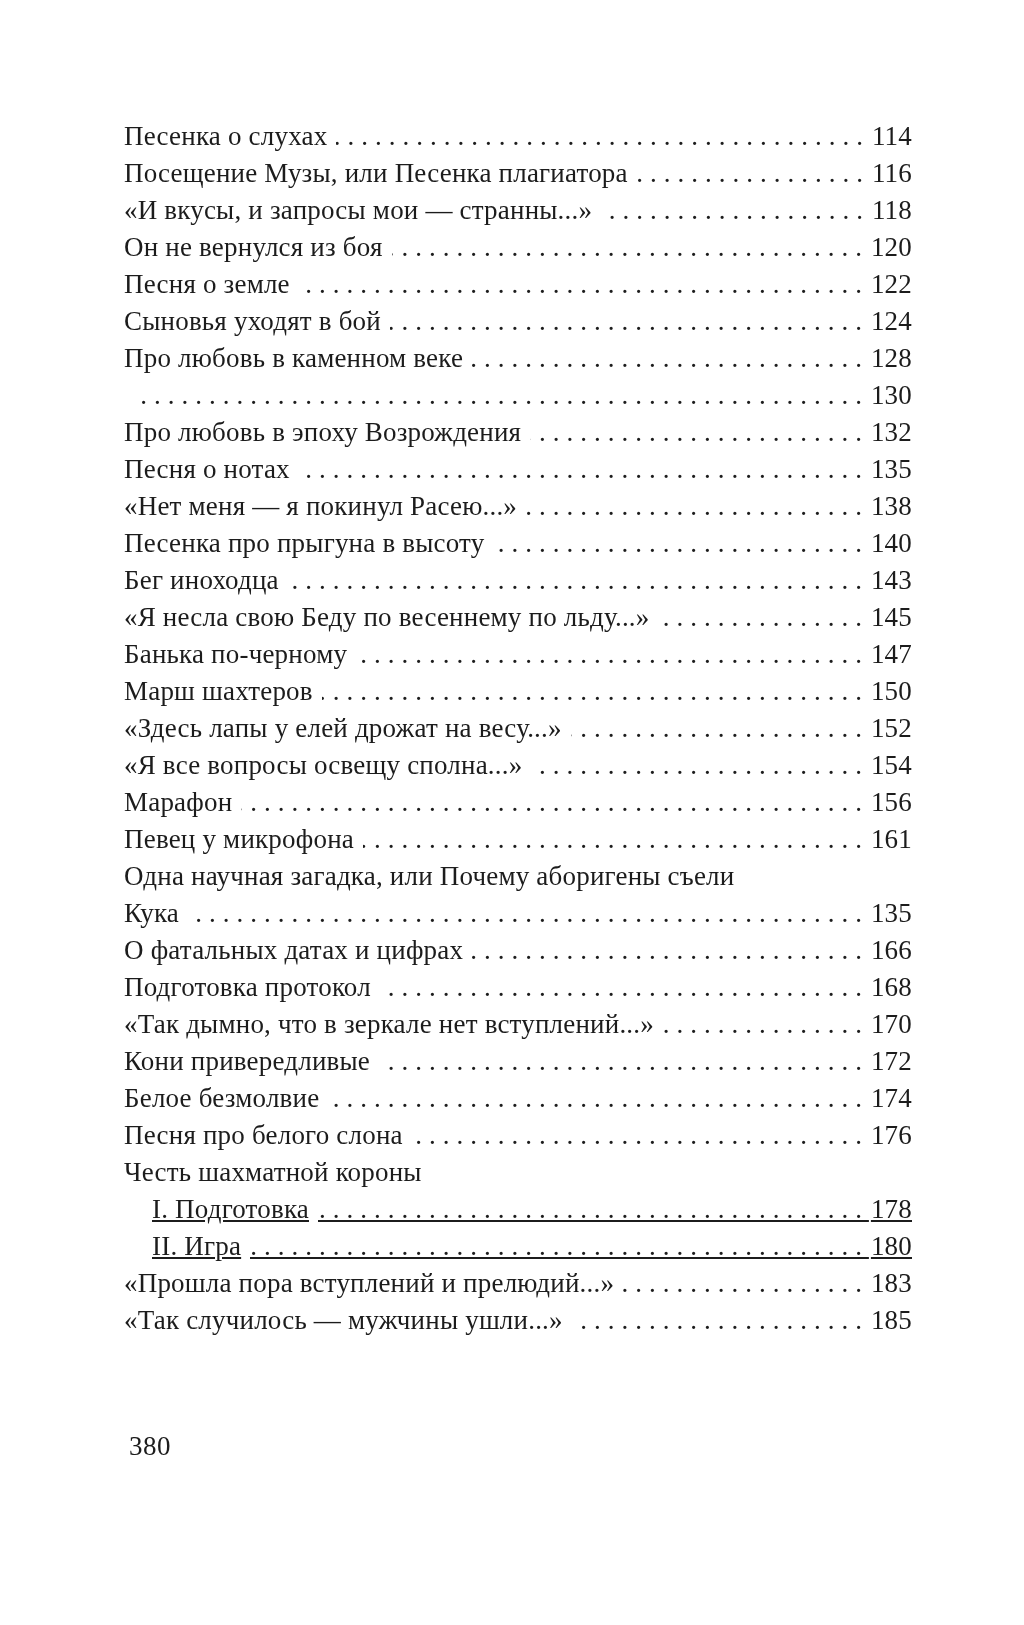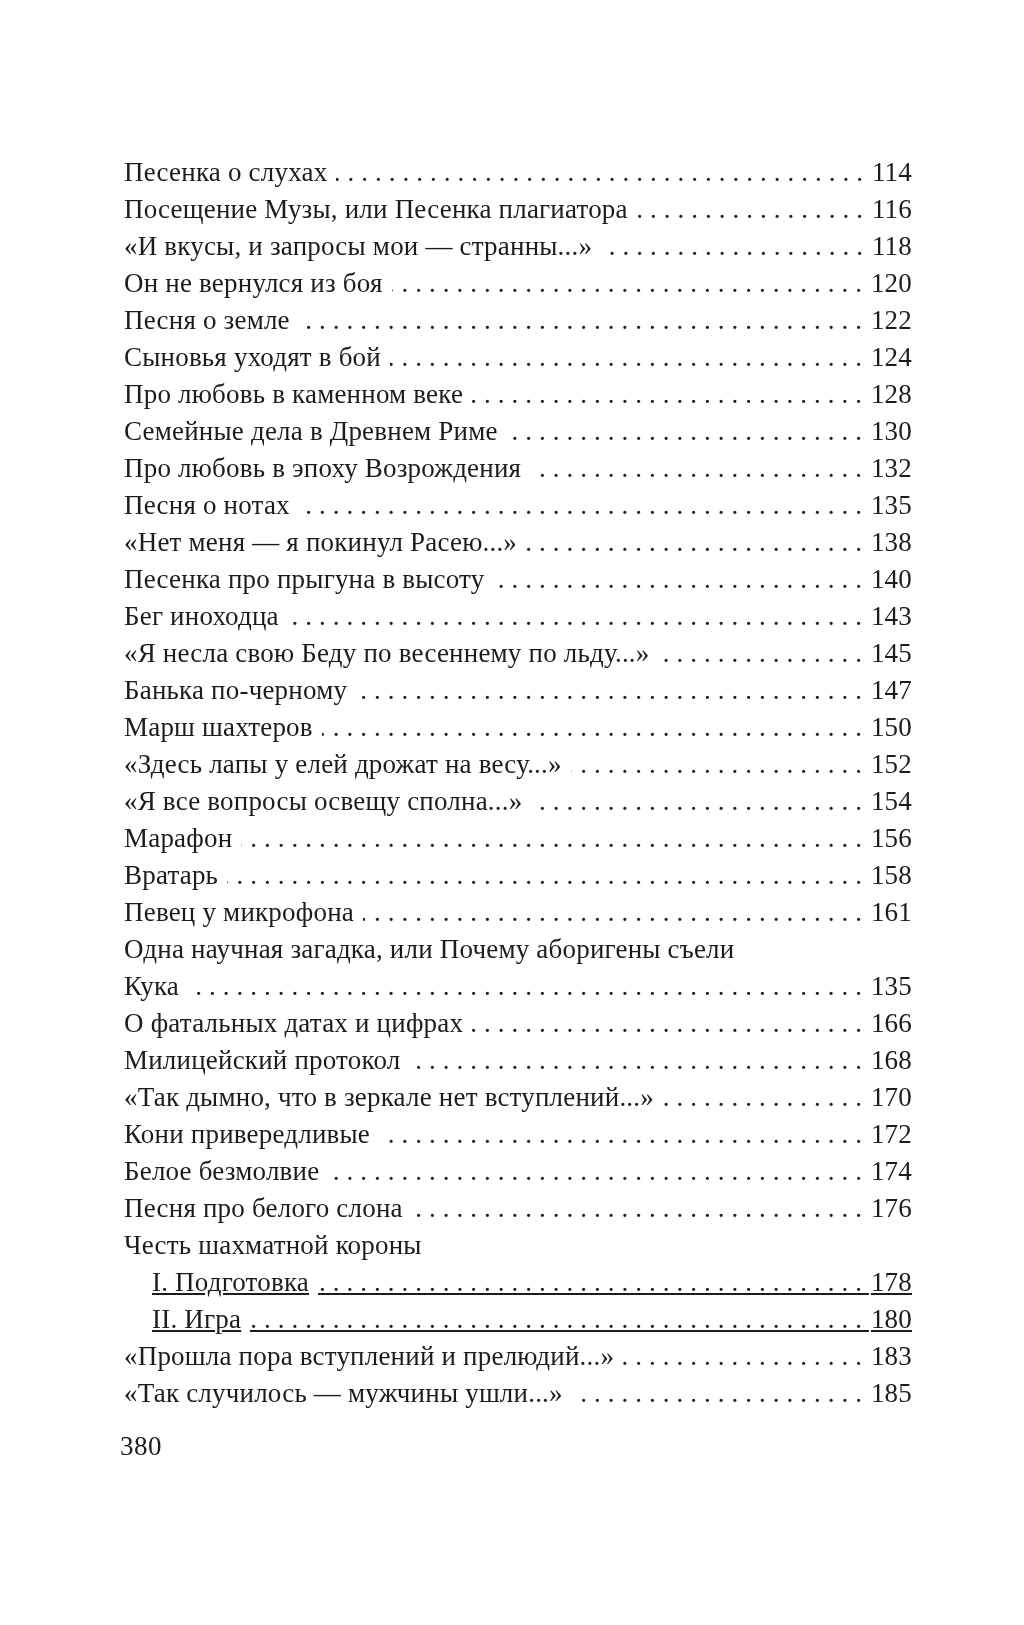--- a/index.html
+++ b/index.html
@@ -18,21 +18,20 @@
   .page {
     position: absolute;
     inset: 0;
     background: #ffffff;
   }
   .toc {
     position: absolute;
     left: 124px;
     right: 112px;
     top: 118px;
-    margin-top: 36px;
   }
   .toc-row {
     display: flex;
     align-items: baseline;
     white-space: nowrap;
     height: 37px;
     line-height: 37px;
     font-size: 27px;
     letter-spacing: 0.2px;
   }
@@ -56,21 +55,21 @@
     content: "........................................................................................................................";
     letter-spacing: 7px;
     font-size: 27px;
     color: #1c1c1c;
   }
   .toc-pagenum {
     flex: 0 0 auto;
   }
   .footer-pagenum {
     position: absolute;
-    left: 120px;
+    left: 129px;
     top: 1428px;
     font-size: 27px;
     line-height: 37px;
     letter-spacing: 0.5px;
   }
 </style>
 </head>
 <body>
 
 <div class="page">
@@ -105,21 +104,20 @@
     <span class="toc-title">Сыновья уходят в бой</span>
     <span class="dot-leader"></span>
     <span class="toc-pagenum">124</span>
   </div>
       <div class="toc-row">
     <span class="toc-title">Про любовь в каменном веке</span>
     <span class="dot-leader"></span>
     <span class="toc-pagenum">128</span>
   </div>
       <div class="toc-row">
-    <span class="toc-title">Семейные дела в Древнем Риме</span>
     <span class="dot-leader"></span>
     <span class="toc-pagenum">130</span>
   </div>
       <div class="toc-row">
     <span class="toc-title">Про любовь в эпоху Возрождения</span>
     <span class="dot-leader"></span>
     <span class="toc-pagenum">132</span>
   </div>
       <div class="toc-row">
     <span class="toc-title">Песня о нотах</span>
@@ -165,45 +163,40 @@
     <span class="toc-title">«Я все вопросы освещу сполна...»</span>
     <span class="dot-leader"></span>
     <span class="toc-pagenum">154</span>
   </div>
       <div class="toc-row">
     <span class="toc-title">Марафон</span>
     <span class="dot-leader"></span>
     <span class="toc-pagenum">156</span>
   </div>
       <div class="toc-row">
-    <span class="toc-title">Вратарь</span>
-    <span class="dot-leader"></span>
-    <span class="toc-pagenum">158</span>
-  </div>
-      <div class="toc-row">
     <span class="toc-title">Певец у микрофона</span>
     <span class="dot-leader"></span>
     <span class="toc-pagenum">161</span>
   </div>
       <div class="toc-row">
     <span class="toc-title">Одна научная загадка, или Почему аборигены съели</span>
 
   </div>
       <div class="toc-row">
     <span class="toc-title">Кука</span>
     <span class="dot-leader"></span>
     <span class="toc-pagenum">135</span>
   </div>
       <div class="toc-row">
     <span class="toc-title">О фатальных датах и цифрах</span>
     <span class="dot-leader"></span>
     <span class="toc-pagenum">166</span>
   </div>
       <div class="toc-row">
-    <span class="toc-title">Милицейский протокол</span>
+    <span class="toc-title">Подготовка протокол</span>
     <span class="dot-leader"></span>
     <span class="toc-pagenum">168</span>
   </div>
       <div class="toc-row">
     <span class="toc-title">«Так дымно, что в зеркале нет вступлений...»</span>
     <span class="dot-leader"></span>
     <span class="toc-pagenum">170</span>
   </div>
       <div class="toc-row">
     <span class="toc-title">Кони привередливые</span>

